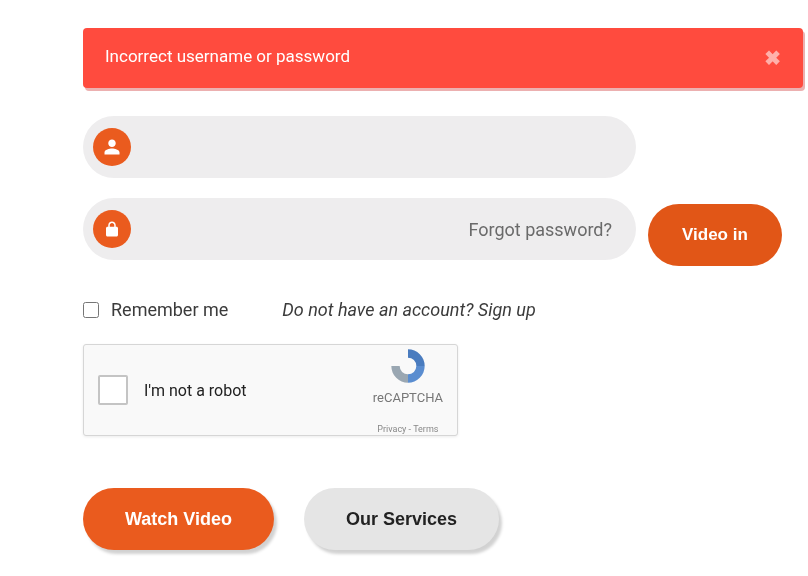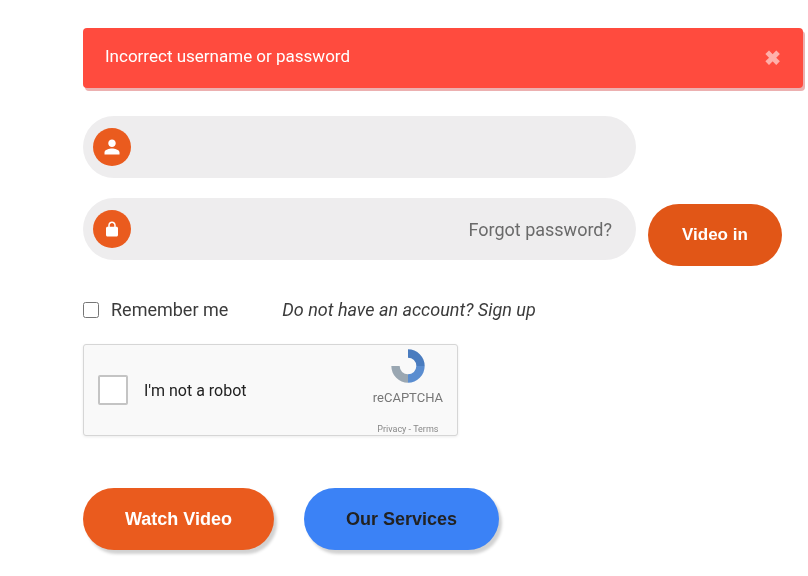--- a/index.html
+++ b/index.html
@@ -157,21 +157,21 @@
       font-size: 18px;
       font-weight: 600;
       cursor: pointer;
       box-shadow: 3px 4px 3px rgba(0,0,0,0.18);
     }
     .pill-primary {
       background: #ea5b1e;
       color: #fff;
     }
     .pill-secondary {
-      background: #3b82f6;
+      background: #e5e5e5;
       color: #222;
     }
   </style>
 </head>
 <body>
 
 <div class="container">
 
   <div class="alert">
     <span>Incorrect username or password</span>

